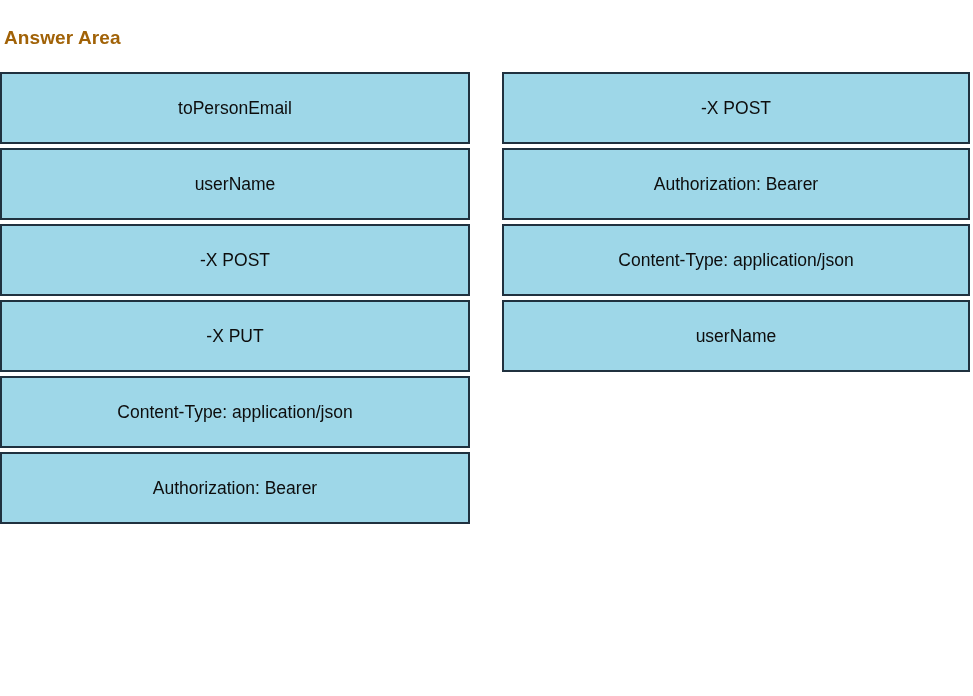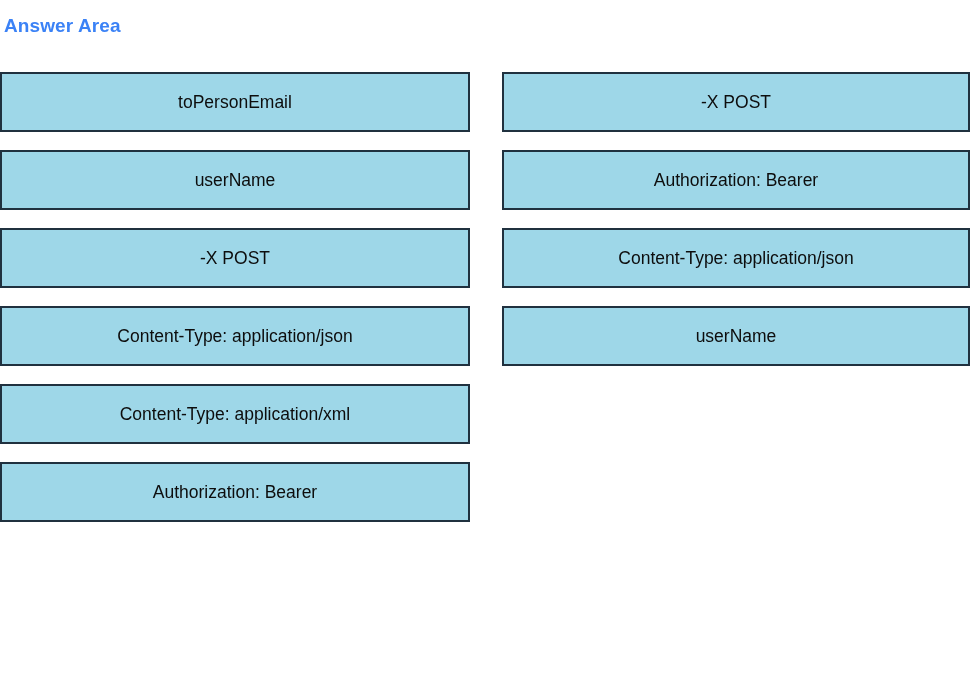--- a/index.html
+++ b/index.html
@@ -12,47 +12,47 @@
     height: 696px;
     position: relative;
     overflow: hidden;
     font-family: "Liberation Sans", sans-serif;
     color: #0a0a0a;
   }
 
   #page-title {
     position: absolute;
     left: 4px;
-    top: 0px;
+    top: 12px;
     font-size: 19px;
     font-weight: bold;
     letter-spacing: 0.1px;
-    color: #3b82f6;
+    color: #a16207;
     line-height: 26px;
     white-space: nowrap;
   }
 
   .columns {
     position: absolute;
     left: 0;
     top: 72px;
     width: 973px;
   }
 
   .column {
     position: absolute;
     top: 0;
   }
   .column.left  { left: 0px;   width: 470px; }
   .column.right { left: 502px; width: 468px; }
 
   .option-tile {
     box-sizing: border-box;
-    height: 60px;
-    margin-bottom: 18px;
+    height: 72px;
+    margin-bottom: 4px;
     background: #9ed7e8;
     border: 2px solid #20313f;
     display: flex;
     align-items: center;
     justify-content: center;
     text-align: center;
   }
 
   .option-label {
     font-size: 17.5px;
@@ -73,24 +73,24 @@
     <div class="option-tile">
       <span class="option-label">toPersonEmail</span>
     </div>
     <div class="option-tile">
       <span class="option-label">userName</span>
     </div>
     <div class="option-tile">
       <span class="option-label">-X POST</span>
     </div>
     <div class="option-tile">
-      <span class="option-label">Content-Type: application/json</span>
+      <span class="option-label">-X PUT</span>
     </div>
     <div class="option-tile">
-      <span class="option-label">Content-Type: application/xml</span>
+      <span class="option-label">Content-Type: application/json</span>
     </div>
     <div class="option-tile">
       <span class="option-label">Authorization: Bearer</span>
     </div>
   </div>
 
   <div class="column right">
     <div class="option-tile">
       <span class="option-label">-X POST</span>
     </div>

